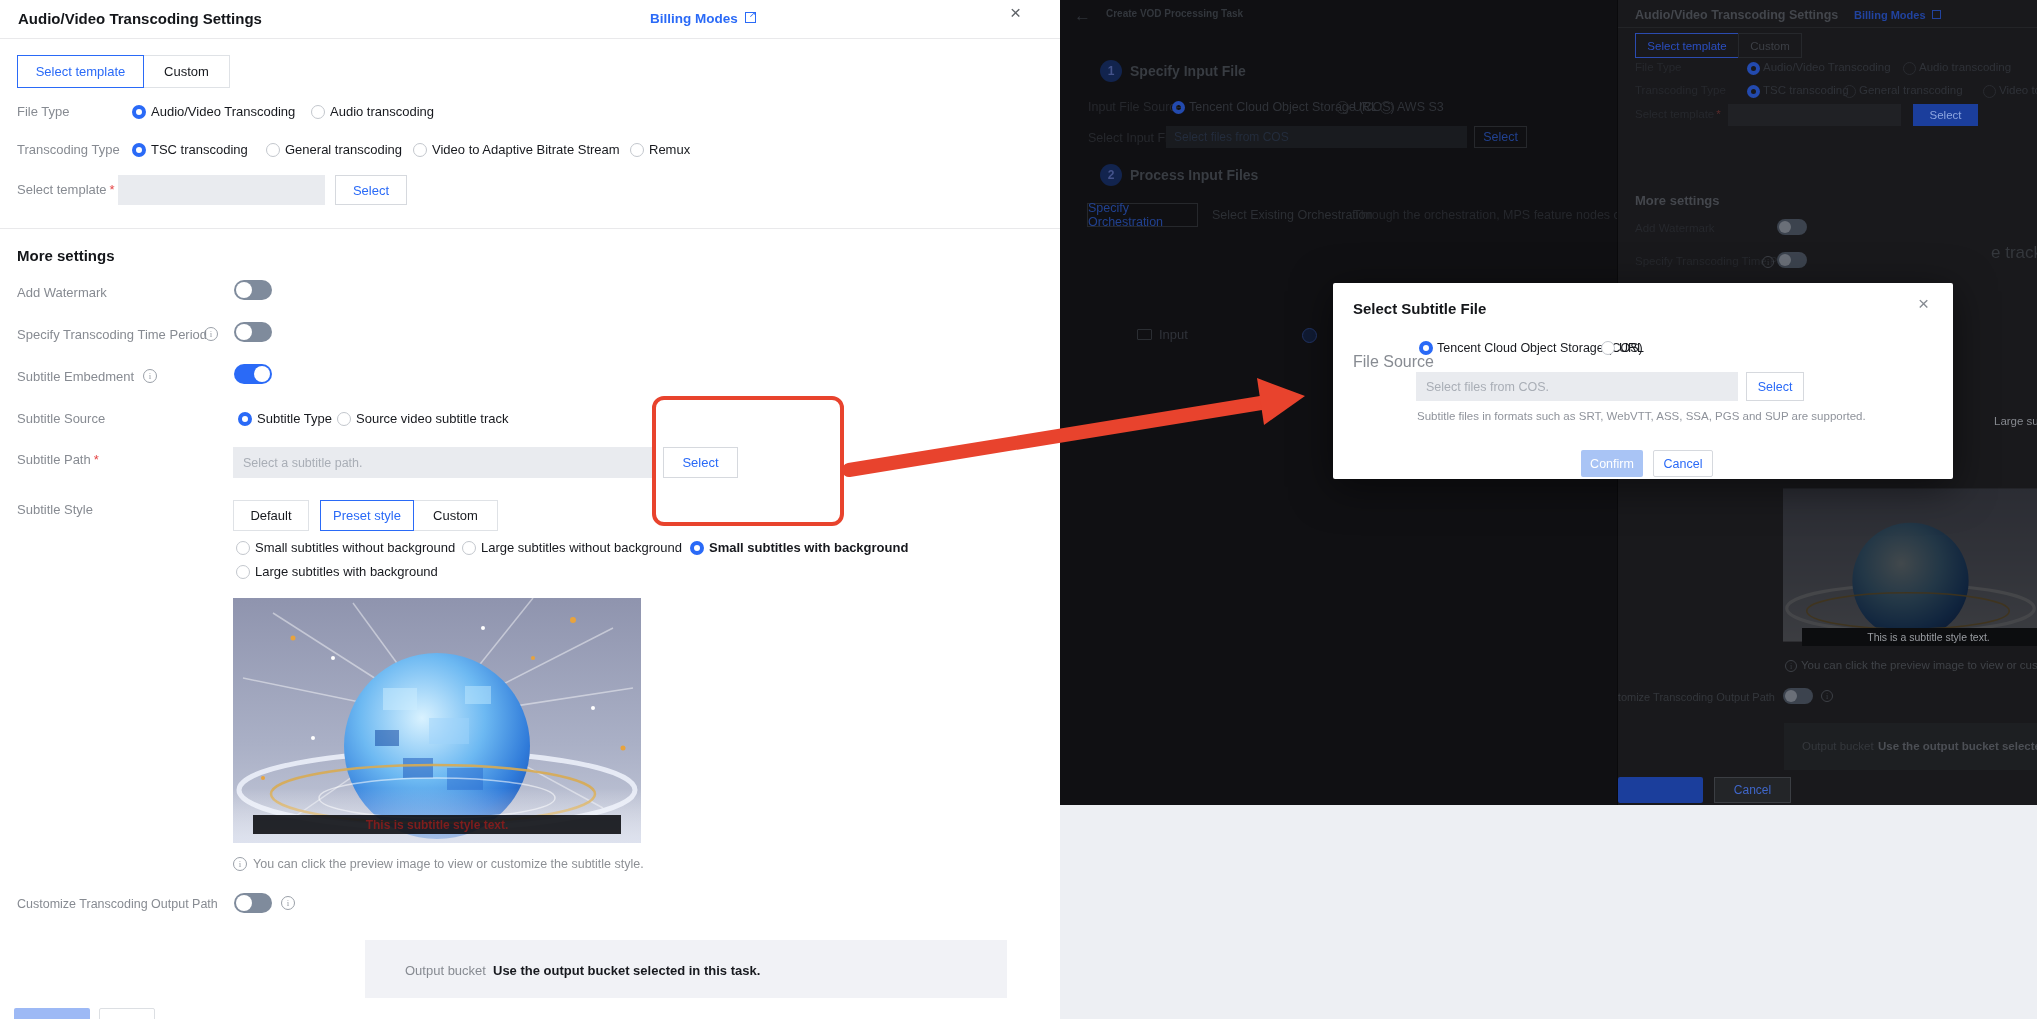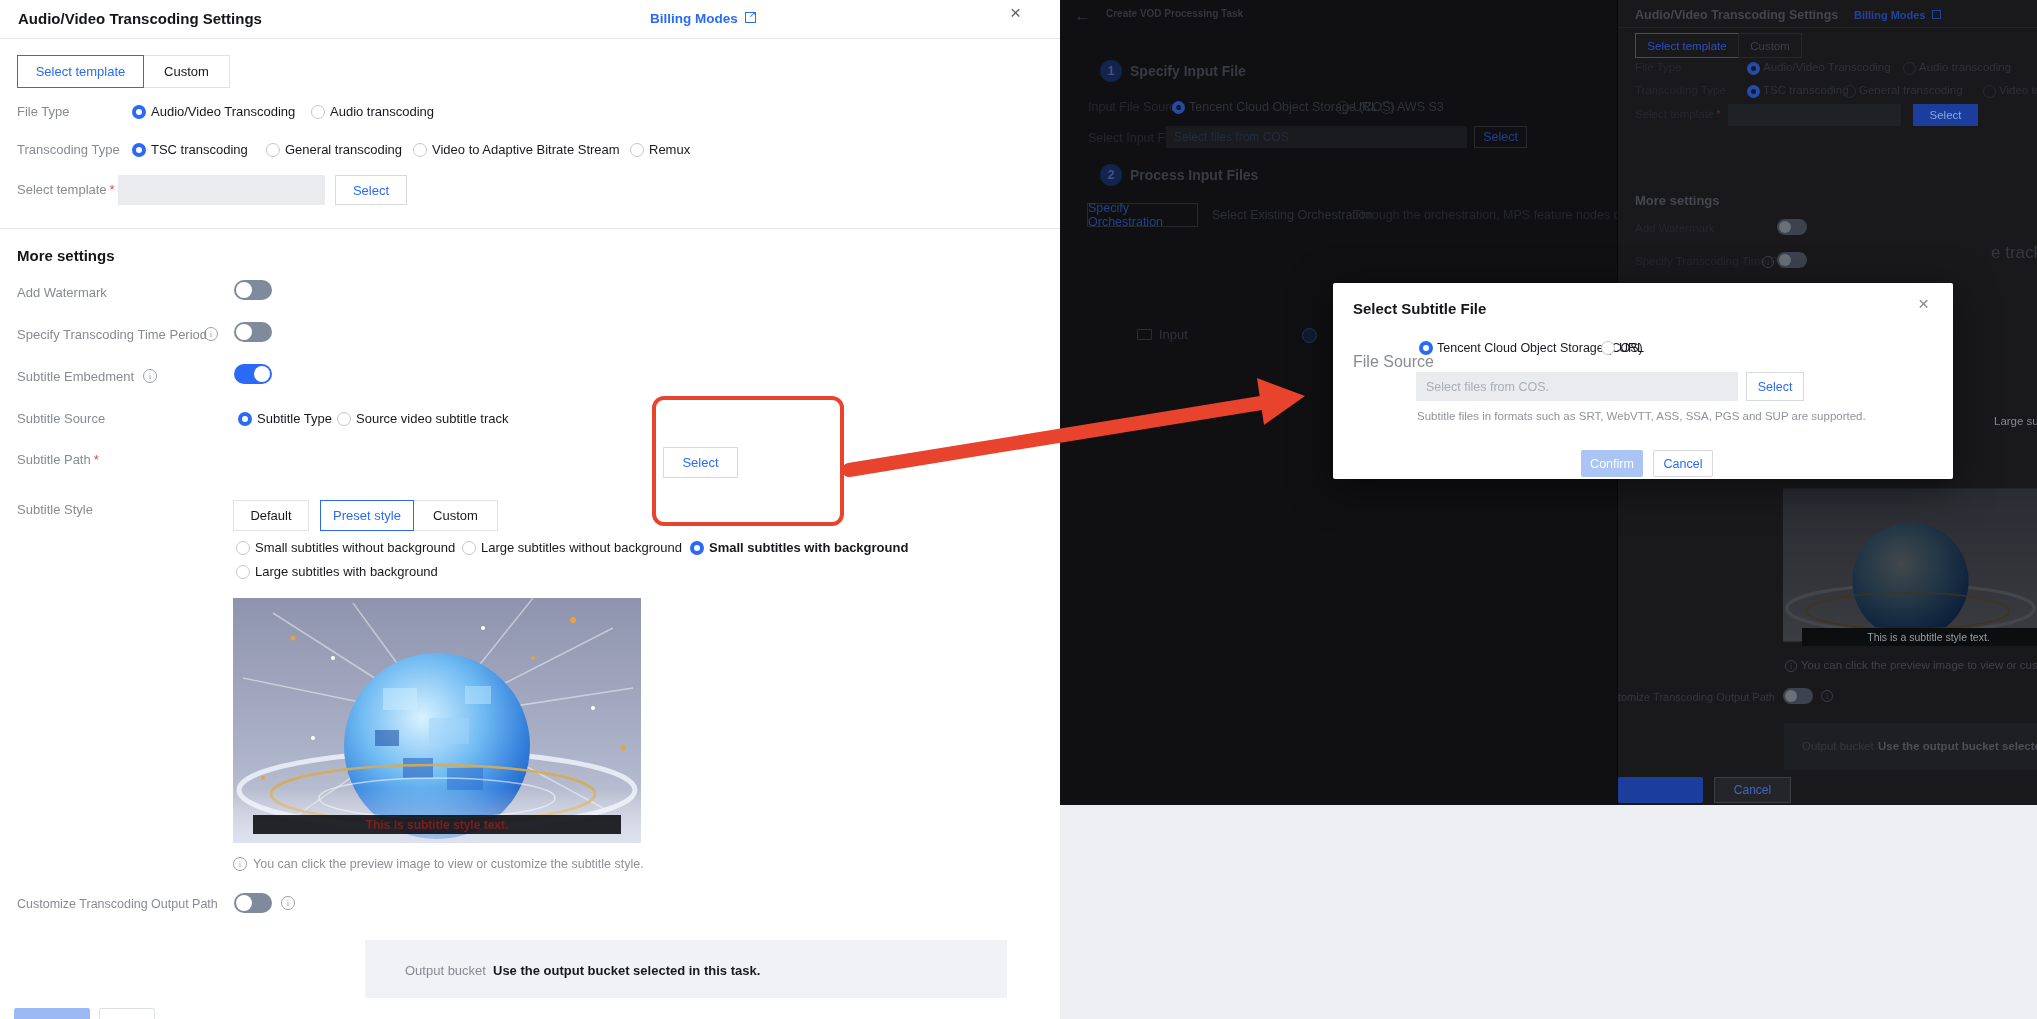--- a/index.html
+++ b/index.html
@@ -104,20 +104,21 @@
 
     <div class="a lb" style="left:17px;top:411px;">Subtitle Source</div>
     <span class="a radio on" style="left:238px;top:412px;"></span>
     <div class="a tx" style="left:257px;top:411px;">Subtitle Type</div>
     <span class="a radio" style="left:337px;top:412px;"></span>
     <div class="a tx" style="left:356px;top:411px;">Source video subtitle track</div>
 
     <div class="a lb" style="left:17px;top:452px;">
       <span>Subtitle Path</span><span class="req">*</span>
     </div>
+    <input class="a input" readonly="" style="left: 233px; top: 447px; width: 422px; height: 31px;" placeholder="Select a subtitle path.">
     <div class="a btn-ghost" style="left:663px;top:447px;width:75px;height:31px;">Select</div>
 
     <div class="a lb" style="left:17px;top:502px;">Subtitle Style</div>
     <div class="a tab" style="left:233px;top:500px;width:76px;height:31px;">Default</div>
     <div class="a tab active" style="left:320px;top:500px;width:94px;height:31px;z-index:2;text-align:center;">Preset style</div>
     <div class="a tab" style="left:413px;top:500px;width:85px;height:31px;">Custom</div>
 
     <span class="a radio" style="left:236px;top:541px;"></span>
     <div class="a tx" style="left:255px;top:540px;">Small subtitles without background</div>
     <span class="a radio" style="left:462px;top:541px;"></span>

